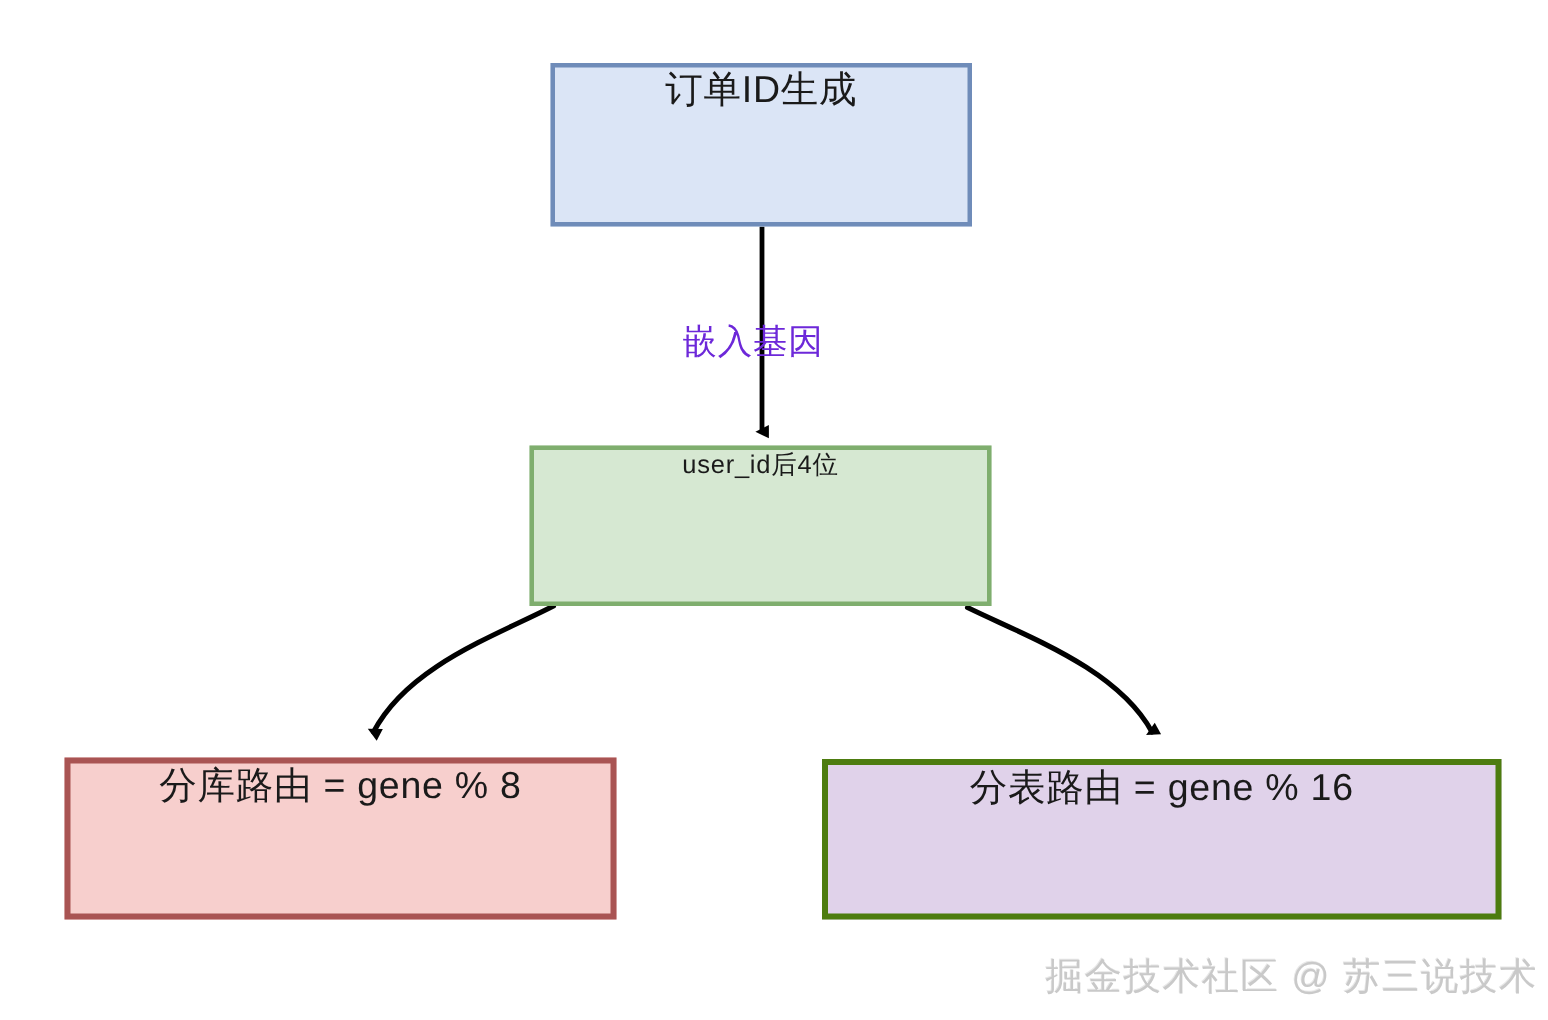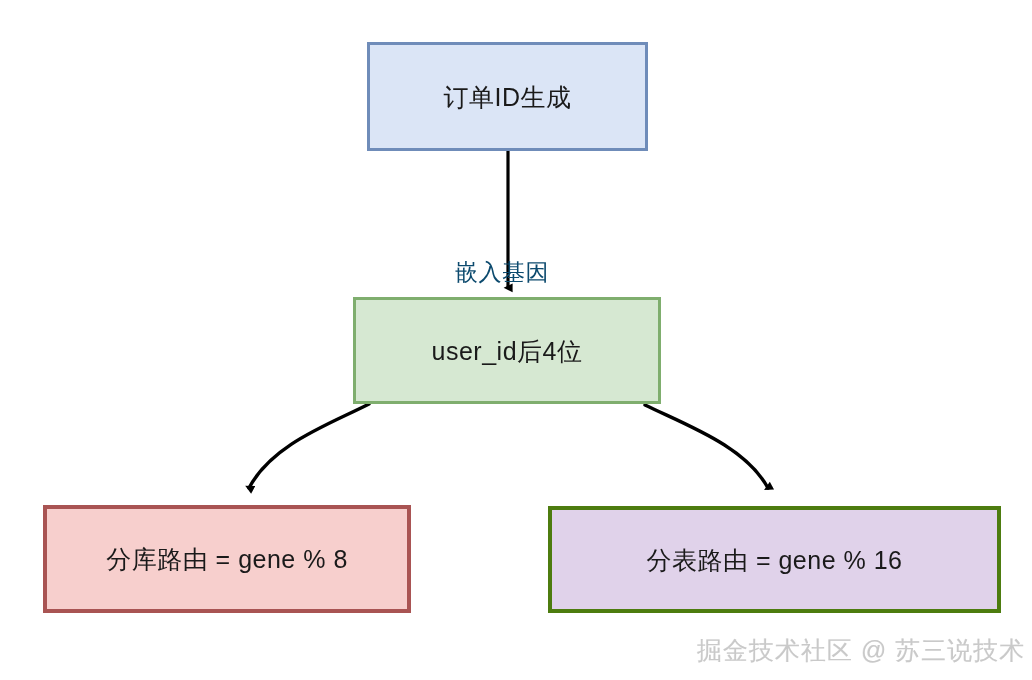--- a/index.html
+++ b/index.html
@@ -18,21 +18,20 @@
     position: absolute;
     left: 0;
     top: 0;
     width: 1032px;
     height: 680px;
   }
   .node {
     position: absolute;
     box-sizing: border-box;
     display: flex;
-    align-items: center;
     justify-content: center;
     text-align: center;
     color: #1a1a1a;
     letter-spacing: 0.5px;
   }
   .node-label {
     display: block;
     line-height: 1.2;
     white-space: nowrap;
   }
@@ -49,21 +48,21 @@
   }
 
   
   #node-user-id {
     left: 353px;
     top: 297px;
     width: 308px;
     height: 107px;
     background: #d6e8d2;
     border: 3px solid #7fae6e;
-    font-size: 25px;
+    font-size: 17px;
   }
 
   
   #node-db-route {
     left: 43px;
     top: 505px;
     width: 368px;
     height: 108px;
     background: #f7cfcd;
     border: 4px solid #a95453;
@@ -80,24 +79,23 @@
     border: 4px solid #4d7c0f;
     font-size: 25px;
   }
 
   
   #edge-label-gene {
     position: absolute;
     left: 455px;
     top: 212px;
     font-size: 23px;
-    color: #0c4a6e;
+    color: #6d28d9;
     white-space: nowrap;
     letter-spacing: 0.5px;
-    margin-top: 45px;
   }
 
   
   #watermark {
     position: absolute;
     left: 697px;
     top: 634px;
     font-size: 25px;
     color: #c9c9c9;
     text-shadow: 1px 1px 0 #ffffff, -0.5px -0.5px 0 #e8e8e8;

